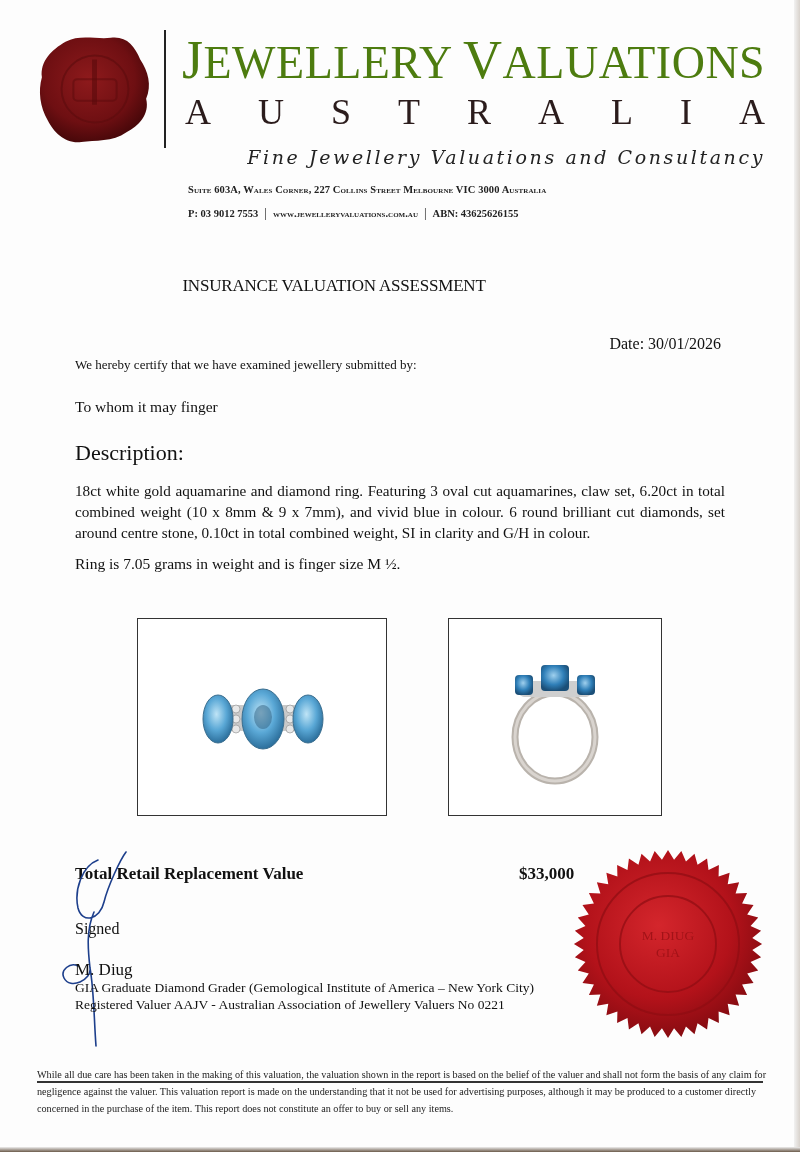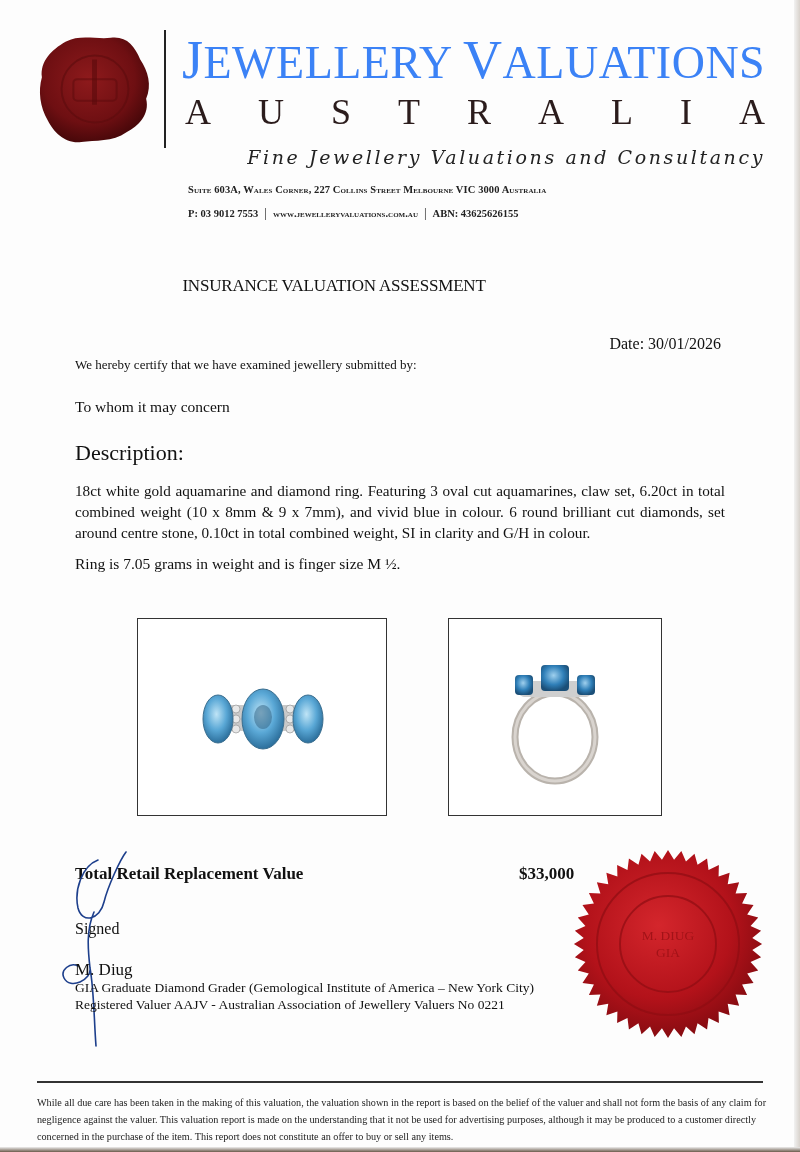--- a/index.html
+++ b/index.html
@@ -17,21 +17,21 @@
       position: absolute; left: 0; bottom: 0; width: 800px; height: 5px;
       background: linear-gradient(to bottom, #eee, #6b5a4a);
     }
 
     
     .logo-seal { position: absolute; left: 36px; top: 30px; width: 118px; height: 118px; }
     .header-divider { position: absolute; left: 164px; top: 30px; width: 2px; height: 118px; background: #222; }
     .brand-title {
       position: absolute; left: 182px; top: 34px; width: 590px;
       font-family: "Liberation Serif", serif; font-size: 46px; line-height: 52px;
-      letter-spacing: 0.5px; color: #3b82f6; white-space: nowrap;
+      letter-spacing: 0.5px; color: #4d7c0f; white-space: nowrap;
     }
     .brand-title .cap { font-size: 54px; }
     .brand-country {
       position: absolute; left: 185px; top: 92px; width: 580px;
       display: flex; justify-content: space-between;
       font-family: "Liberation Serif", serif; font-size: 36px; line-height: 40px; color: #2b1c1c;
     }
     .brand-tagline {
       position: absolute; left: 185px; top: 146px; width: 580px;
       font-family: "DejaVu Serif", serif; font-style: italic; font-size: 19px;
@@ -77,21 +77,21 @@
     .signed-label { position: absolute; left: 75px; top: 884px; font-size: 16px; margin-top: 36px; }
     .signature { position: absolute; left: 60px; top: 850px; width: 90px; height: 200px; }
     .valuer-name { position: absolute; left: 75px; top: 960px; font-size: 17px; }
     .valuer-cred1 { position: absolute; left: 75px; top: 980px; font-size: 13.5px; }
     .valuer-cred2 { position: absolute; left: 75px; top: 997px; font-size: 13.5px; }
 
     .seal { position: absolute; left: 572px; top: 848px; width: 192px; height: 192px; }
 
     .footer-rule { position: absolute; left: 37px; top: 1081px; width: 726px; height: 2px; background: #333; }
     .disclaimer {
-      position: absolute; left: 37px; top: 1094px; width: 730px;
+      position: absolute; left: 37px; top: 1066px; width: 730px;
       font-family: "Liberation Serif", serif; font-size: 10.2px; line-height: 17px; color: #222;
     }
   </style>
 </head>
 <body>
 
 <div class="page-edge-right"></div>
 <div class="page-edge-bottom"></div>
 
 <svg class="logo-seal" viewBox="0 0 120 120">
@@ -125,21 +125,21 @@
 
 <div class="brand-tagline">Fine Jewellery Valuations and Consultancy</div>
 <div class="address-line">Suite 603A, Wales Corner, 227 Collins Street Melbourne VIC 3000 Australia</div>
 <div class="contact-line">
   <span>P: 03 9012 7553</span><span class="sep">|</span><span class="web">www.jewelleryvaluations.com.au</span><span class="sep">|</span><span>ABN: 43625626155</span>
 </div>
 
 <div class="doc-title">INSURANCE VALUATION ASSESSMENT</div>
 <div class="doc-date">Date: 30/01/2026</div>
 <div class="certify">We hereby certify that we have examined jewellery submitted by:</div>
-<div class="submitted-by">To whom it may concern</div>
+<div class="submitted-by">To whom it may finger</div>
 <div class="desc-heading">Description:</div>
 <div class="desc-body">18ct white gold aquamarine and diamond ring. Featuring 3 oval cut aquamarines, claw set, 6.20ct in total combined weight (10 x 8mm &amp; 9 x 7mm), and vivid blue in colour. 6 round brilliant cut diamonds, set around centre stone, 0.10ct in total combined weight, SI in clarity and G/H in colour.</div>
 <div class="ring-info">Ring is 7.05 grams in weight and is finger size M ½.</div>
 
 <div class="photo-frame photo-left">
   <svg viewBox="0 0 248 196">
     <defs>
       <radialGradient id="aq1" cx="45%" cy="40%" r="60%">
         <stop offset="0%" stop-color="#bfe4f6"></stop>
         <stop offset="55%" stop-color="#5aa8d6"></stop>

